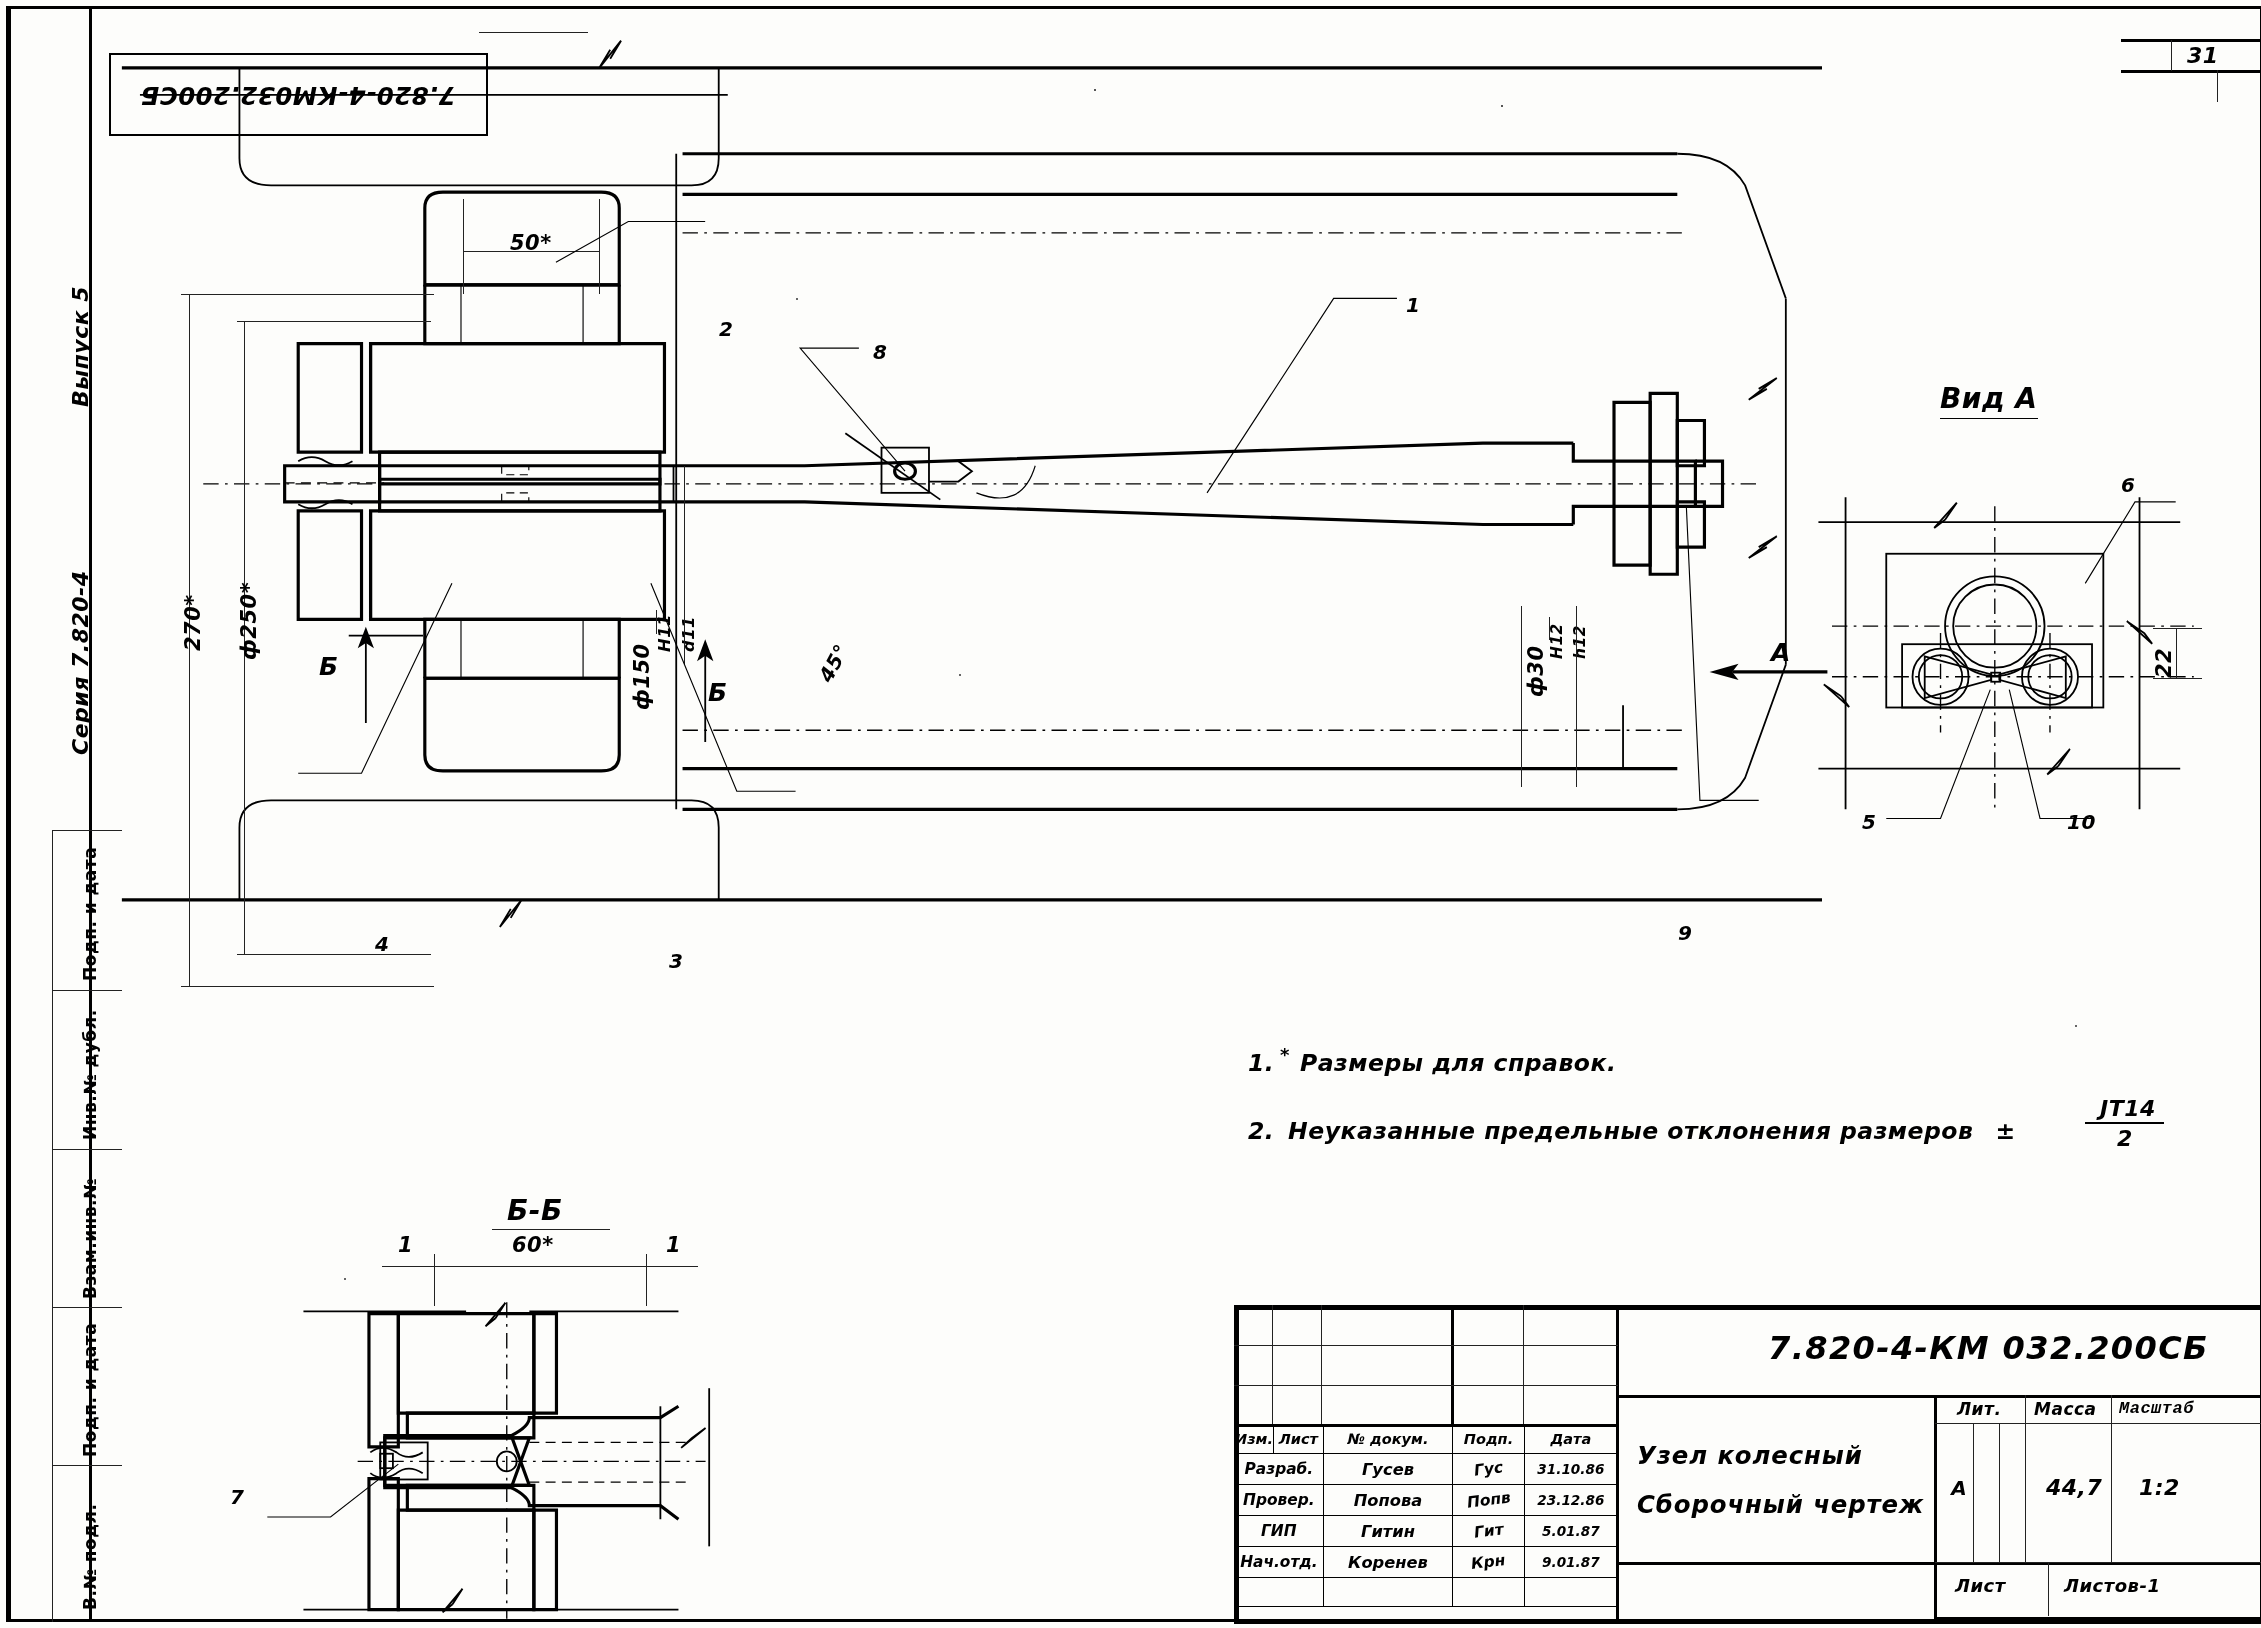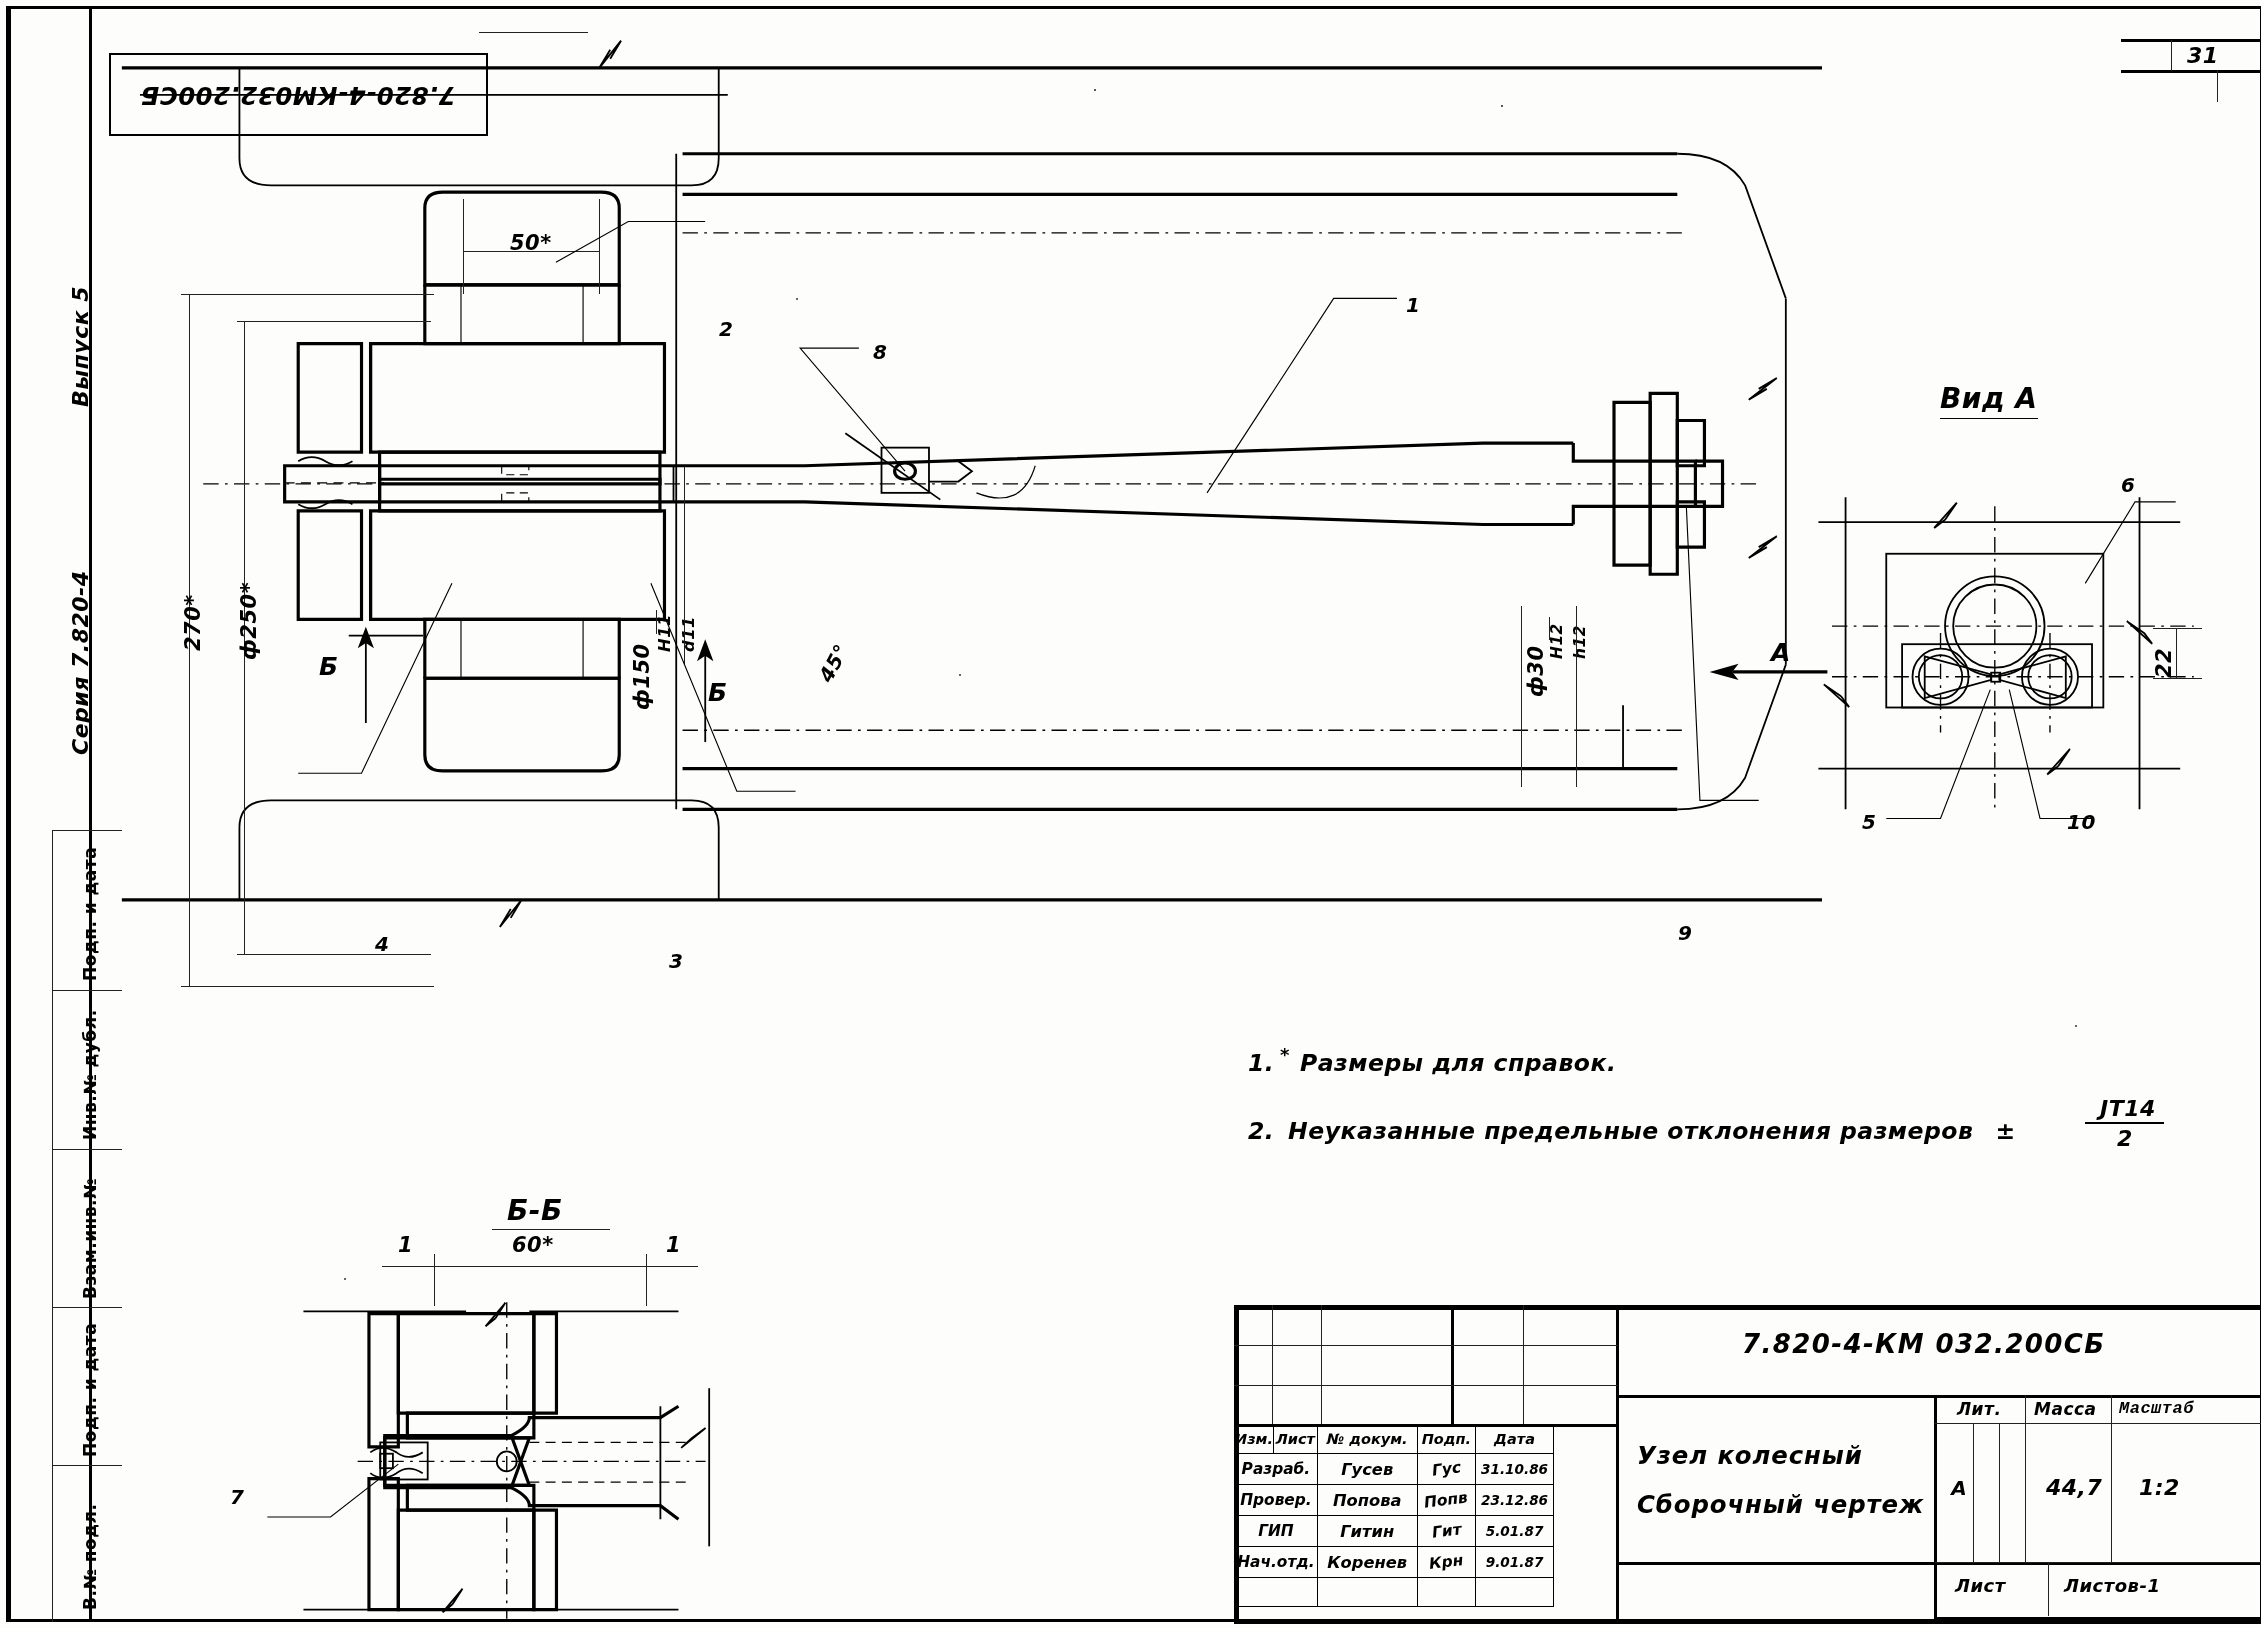--- a/index.html
+++ b/index.html
@@ -401,35 +401,35 @@
       </span>
     </div>
   </div>
 
   <div class="abs" style="left:1234px;top:1305px;width:1027px;height:317px;">
 
     <div class="hl xthick" style="left:0;top:0;width:1027px;"></div>
     <div class="vl xthick" style="left:0;top:0;height:317px;"></div>
     <div class="hl xthick" style="left:0;top:314px;width:1027px;"></div>
 
-    <div class="lbl" style="left:508px;top:23.5px;font-size:26px;letter-spacing:1.4px;text-align:center;">7.820-4-КМ 032.200СБ</div>
+    <div class="lbl" style="left:534px;top:23.5px;font-size:32px;letter-spacing:1.4px;text-align:center;">7.820-4-КМ 032.200СБ</div>
     <div class="hl thick" style="left:383px;top:90px;width:644px;"></div>
 
     <div class="abs" style="left:0;top:0;width:384px;height:122px;">
       <div class="vl thin" style="left:38px;top:0;height:122px;"></div>
       <div class="vl thin" style="left:87px;top:0;height:122px;"></div>
       <div class="vl thick" style="left:217px;top:0;height:122px;"></div>
       <div class="vl thin" style="left:289px;top:0;height:122px;"></div>
       <div class="vl thick" style="left:382px;top:0;height:122px;"></div>
       <div class="hl thin" style="left:0;top:40px;width:384px;"></div>
       <div class="hl thin" style="left:0;top:80px;width:384px;"></div>
       <div class="hl thick" style="left:0;top:119px;width:384px;"></div>
     </div>
 
-    <table class="tbl" style="left:0;top:119px;width:320px;">
+    <table class="tbl" style="left:0;top:119px;width:384px;">
       <tbody>
           <tr>
         <td style="width:38px;height:28px;font-size:14.5px;">Изм.</td>
         <td style="width:49px;font-size:14.5px;">Лист</td>
         <td style="width:130px;font-size:14.5px;">№ докум.</td>
         <td style="width:71px;font-size:14.5px;">Подп.</td>
         <td style="width:93px;font-size:14.5px;">Дата</td>
       </tr>
       <tr>
         <td colspan="2" style="height:30px;font-size:15.4px;">Разраб.</td>

